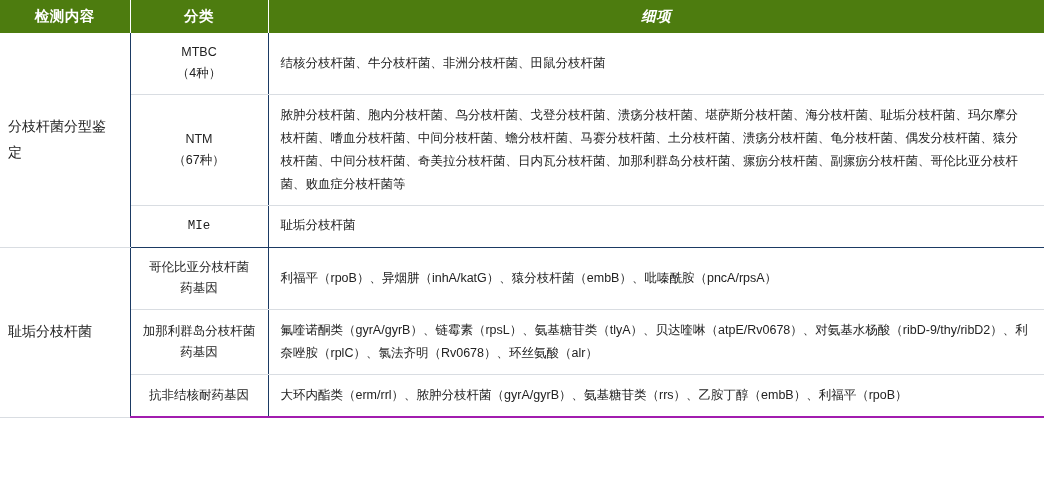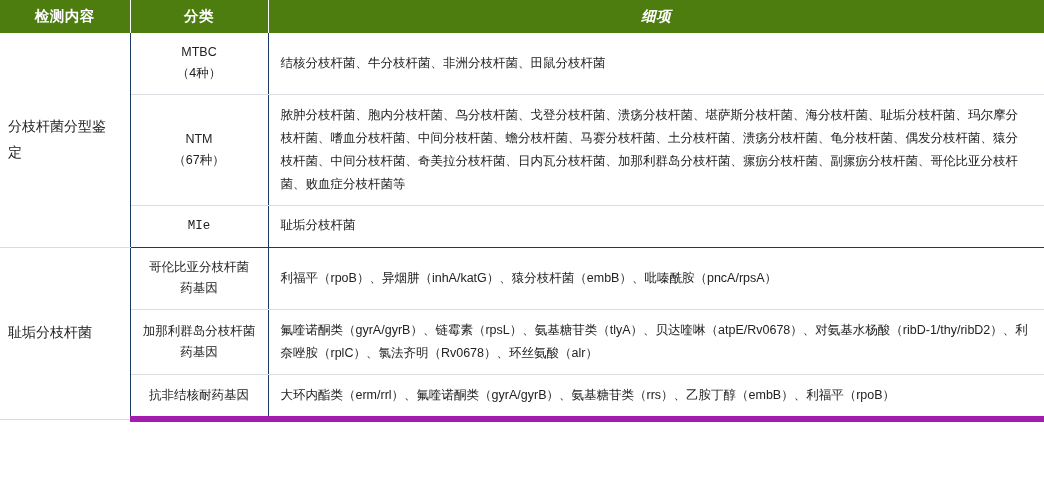--- a/index.html
+++ b/index.html
@@ -43,21 +43,21 @@
   thead th:last-child { border-right: none; font-style: italic; }
 
   tbody td {
     font-size: 12.5px;
     line-height: 1.85;
     vertical-align: middle;
     padding: 9px 10px;
     border-bottom: 1px solid #d9dde2;
     color: #222222;
   }
-  tbody tr:last-child td { border-bottom: 6px solid #a21caf; }
+  tbody tr:last-child td { border-bottom: 2px solid #a21caf; }
 
   td.col-cat {
     text-align: left;
     padding-left: 8px;
     border-right: 1px solid #1b3a63;
     font-size: 14px;
   }
   td.col-sub {
     text-align: center;
     border-right: 1px solid #1b3a63;
@@ -122,24 +122,24 @@
           <span class="sub-two-line">哥伦比亚分枝杆菌</span>
           <span class="sub-two-line">药基因</span>
         </td>
         <td class="col-detail">利福平（rpoB）、异烟肼（inhA/katG）、猿分枝杆菌（embB）、吡嗪酰胺（pncA/rpsA）</td>
       </tr>
       <tr>
         <td class="col-sub">
           <span class="sub-two-line">加那利群岛分枝杆菌</span>
           <span class="sub-two-line">药基因</span>
         </td>
-        <td class="col-detail">氟喹诺酮类（gyrA/gyrB）、链霉素（rpsL）、氨基糖苷类（tlyA）、贝达喹啉（atpE/Rv0678）、对氨基水杨酸（ribD-1/thy/ribD2）、利奈唑胺（rplC）、氯法齐明（Rv0678）、环丝氨酸（alr）</td>
+        <td class="col-detail">氟喹诺酮类（gyrA/gyrB）、链霉素（rpsL）、氨基糖苷类（tlyA）、贝达喹啉（atpE/Rv0678）、对氨基水杨酸（ribD-9/thy/ribD2）、利奈唑胺（rplC）、氯法齐明（Rv0678）、环丝氨酸（alr）</td>
       </tr>
       <tr>
         <td class="col-sub">
           <span class="sub-two-line">抗非结核耐药基因</span>
         </td>
-        <td class="col-detail">大环内酯类（erm/rrl）、氟喹诺酮类（gyrA/gyrB）、氨基糖苷类（rrs）、乙胺丁醇（embB）、利福平（rpoB）</td>
+        <td class="col-detail">大环内酯类（erm/rrl）、脓肿分枝杆菌（gyrA/gyrB）、氨基糖苷类（rrs）、乙胺丁醇（embB）、利福平（rpoB）</td>
       </tr>
 
     </tbody>
   </table>
 </div>
 
 </body></html>

